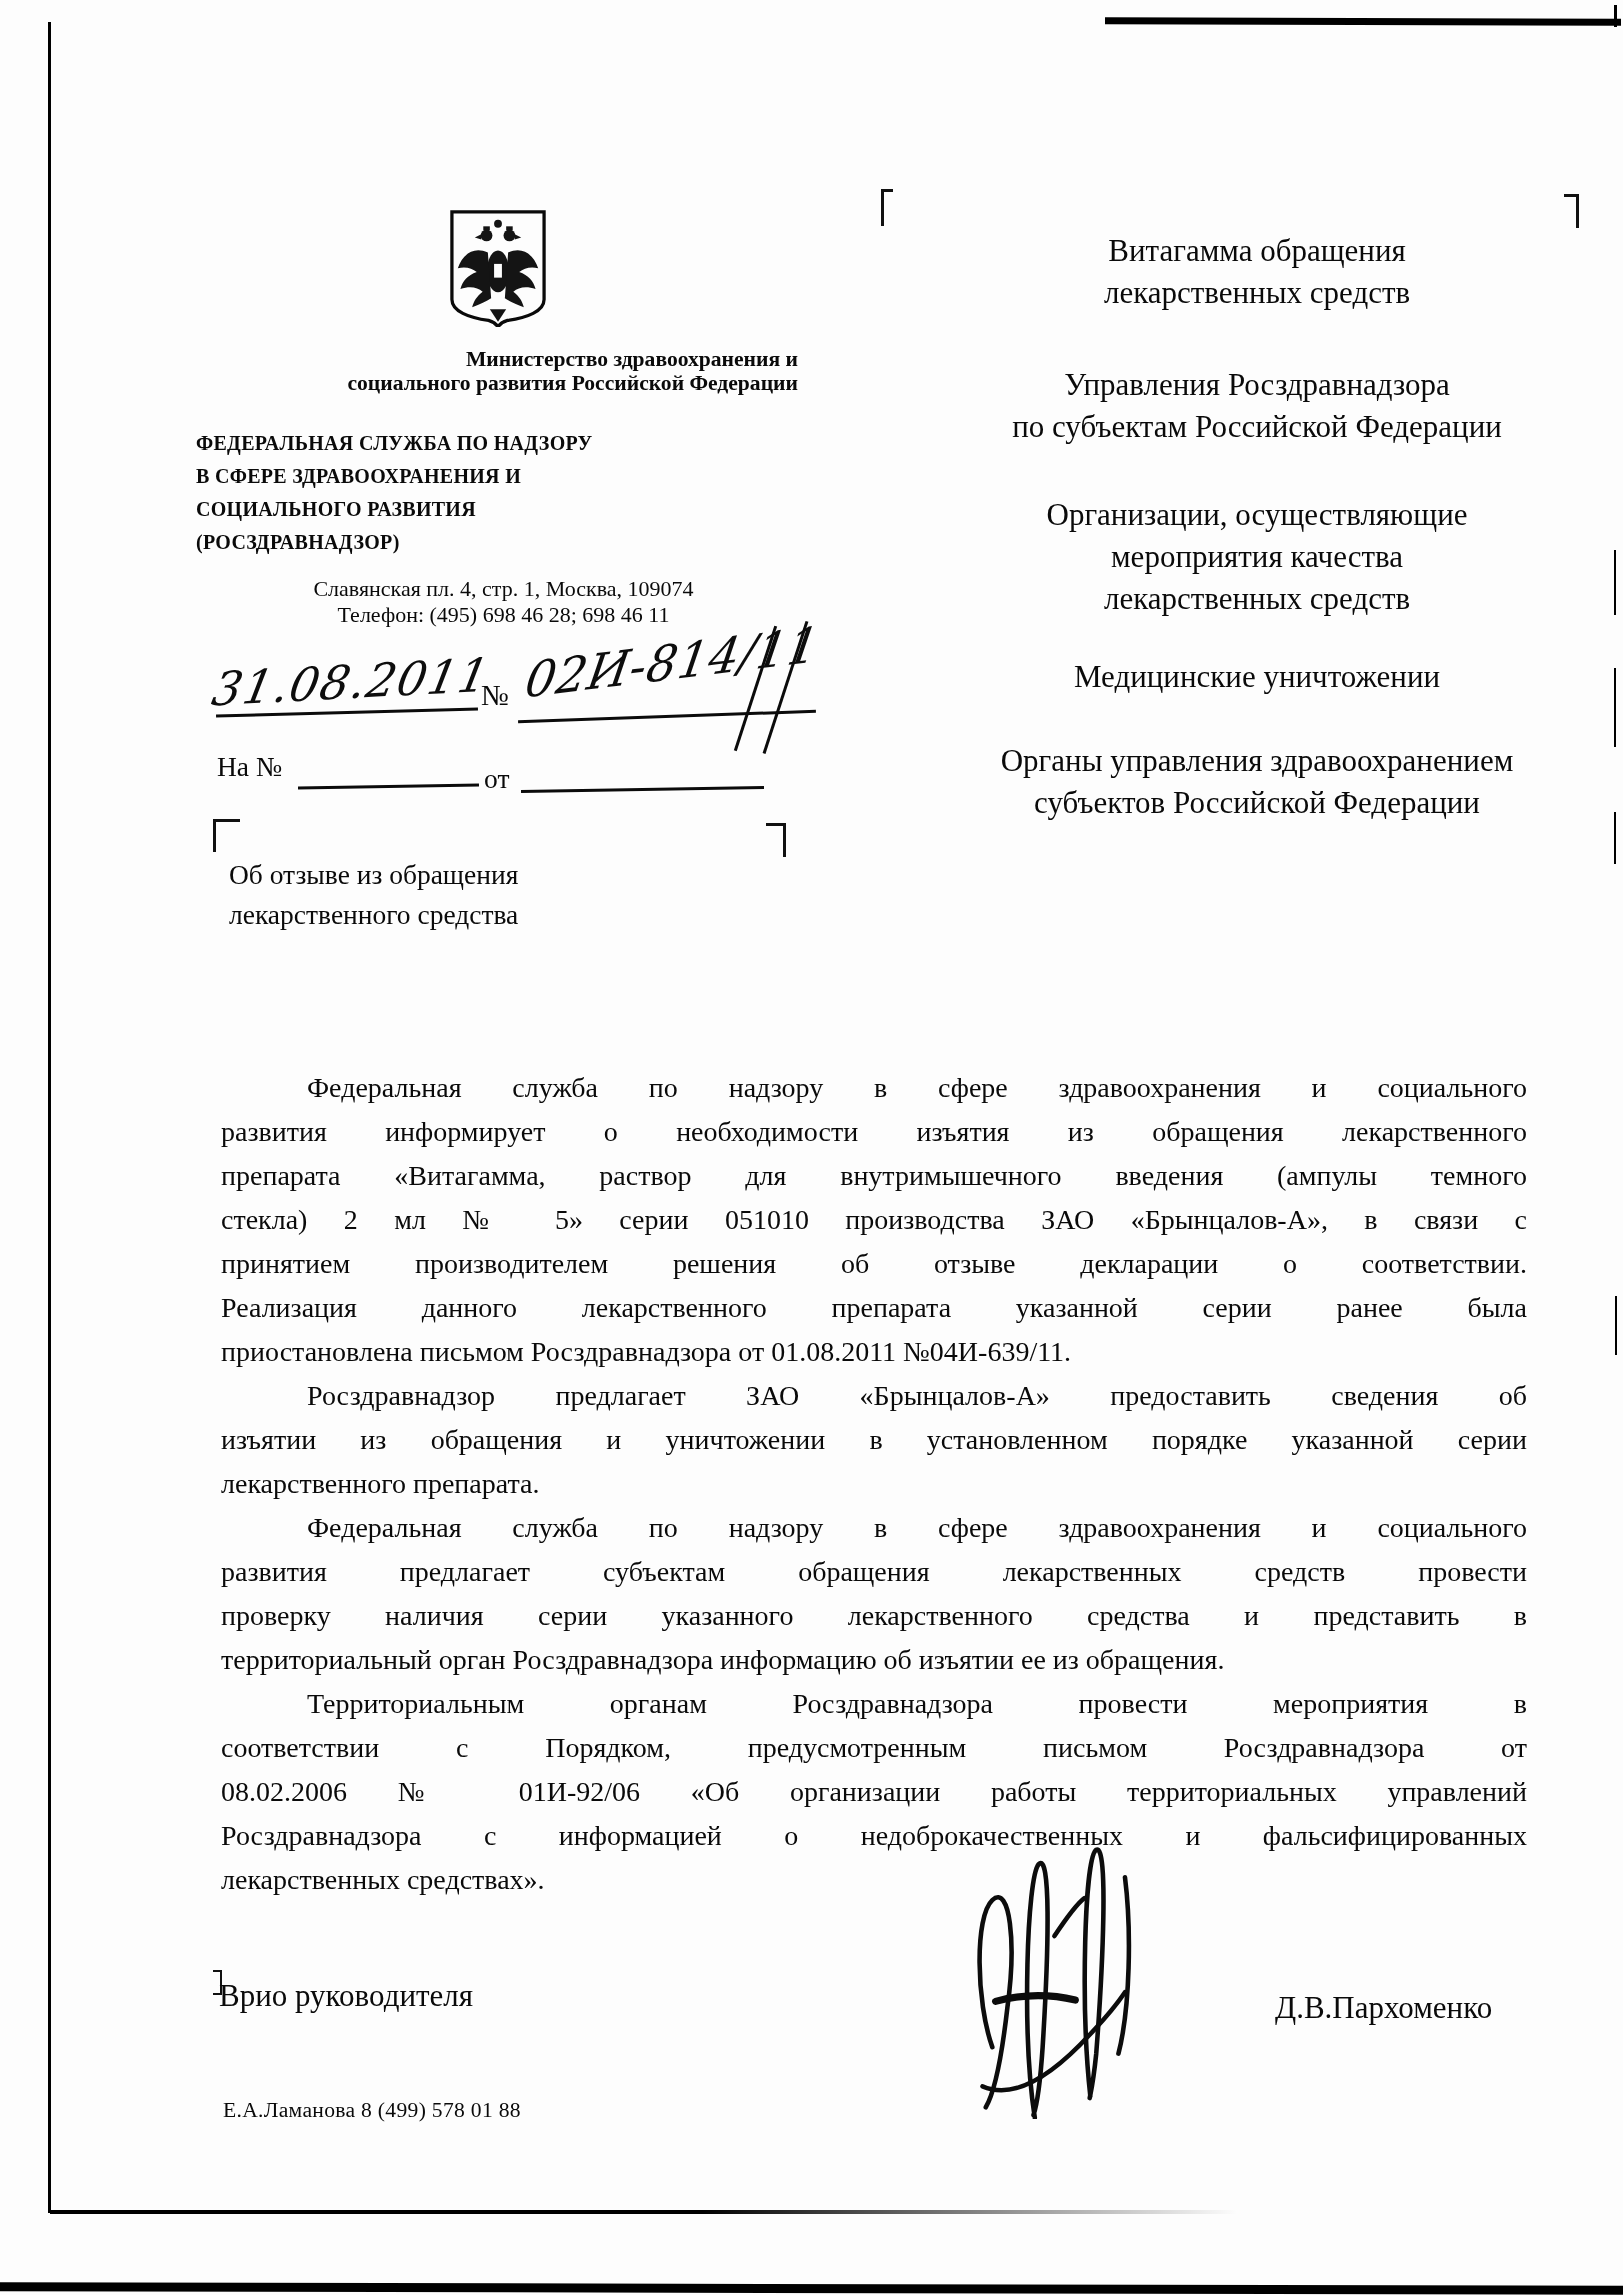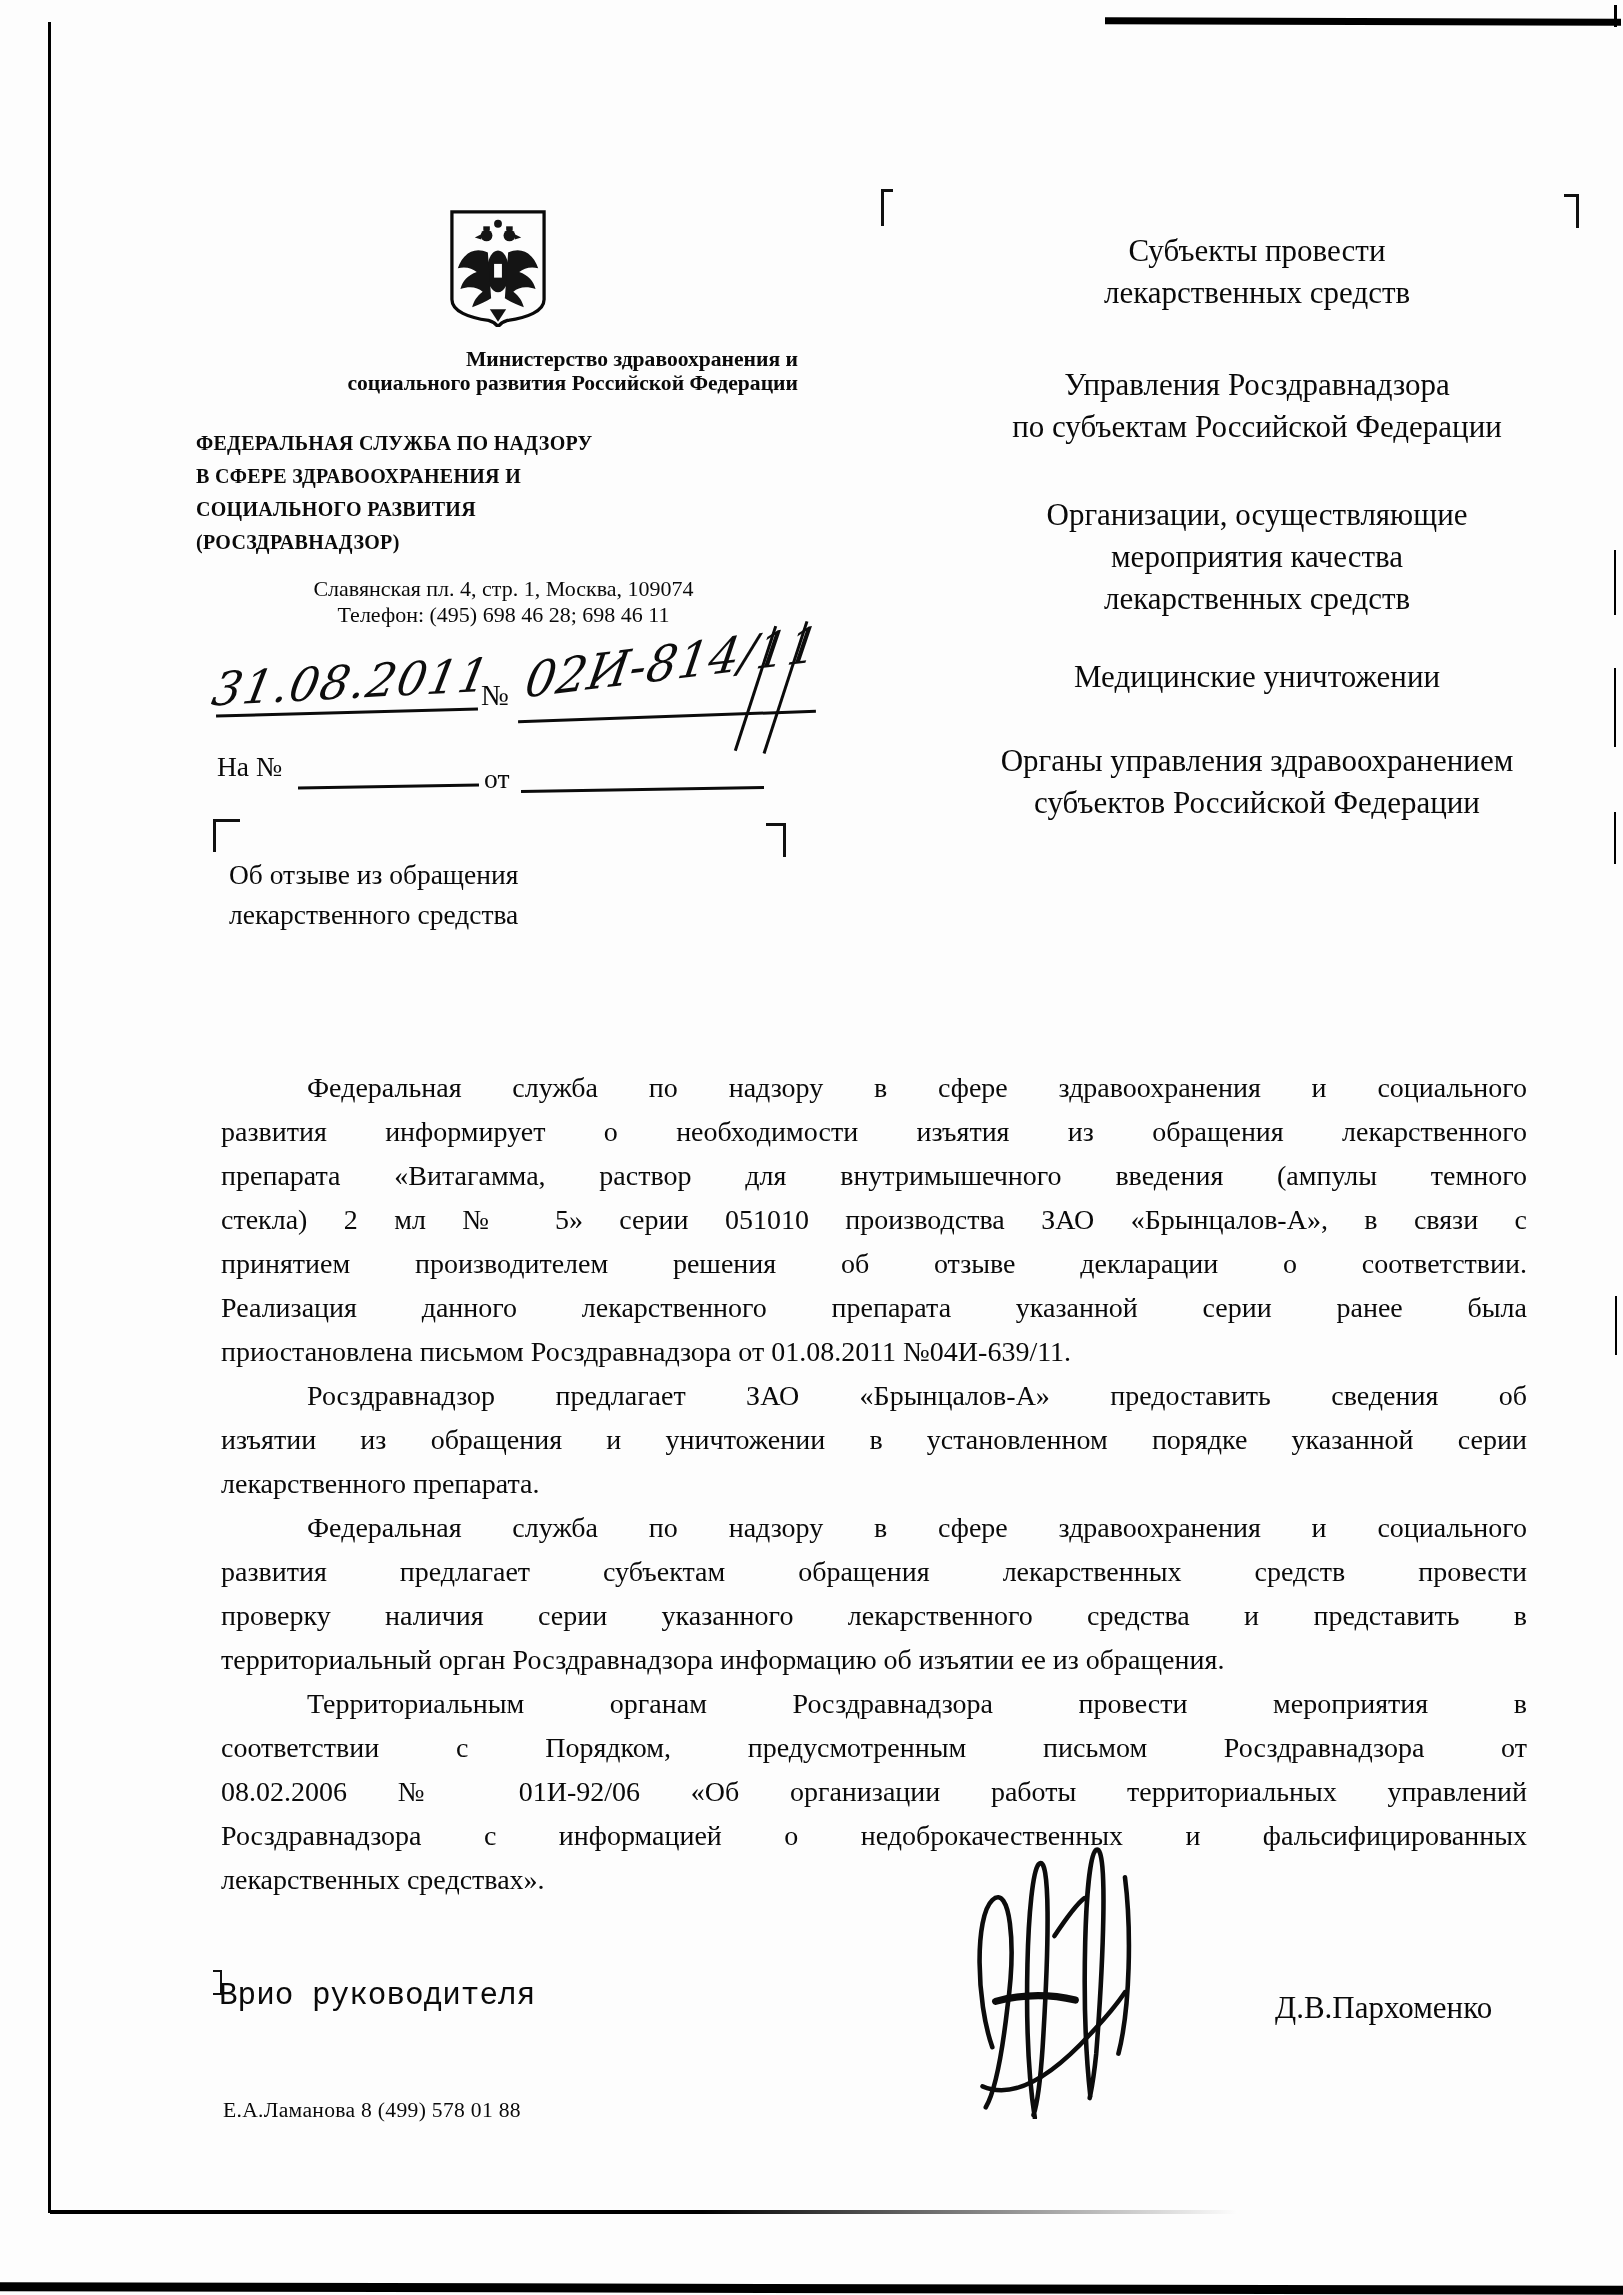--- a/index.html
+++ b/index.html
@@ -42,21 +42,21 @@
   
   .recip { position:absolute; left:910px; width:694px; text-align:center;
     font-size:31px; line-height:42px; }
 
   
   .body-block { left:221px; top:1066px; width:1306px; font-size:28px; }
   .bline { height:44px; line-height:44px; text-align:justify; text-align-last:justify; white-space:nowrap; }
   .bline.last { text-align-last:left; }
   .bline.first { text-indent:86px; }
 
-  .sig-label { left:219px; top:1978px; font-size:31px;font-family:Liberation Mono, monospace; }
+  .sig-label { left:219px; top:1978px; font-size:31px; }
   .sig-name  { left:1275px; top:1990px; font-size:31px; }
   .executor  { left:223px; top:2098px; font-size:21.6px; letter-spacing:0.3px; }
 
   svg { display:block; }
 </style>
 </head>
 <body>
 
 <div class="page">
 
@@ -122,21 +122,21 @@
 
   <div class="br-tl" style="left:213px; top:819px; width:23.6px; height:30px;"></div>
   <div class="br-tr" style="left:766px; top:823px; width:17px; height:31px;"></div>
 
   <div class="abs subject">
     <div>Об отзыве из обращения</div>
     <div>лекарственного средства</div>
   </div>
 
   <div class="recip" style="top:230px;">
-    <div>Субъекты провести</div>
+    <div>Витагамма обращения</div>
     <div>лекарственных средств</div>
   </div>
   <div class="recip" style="top:364px;">
     <div>Управления Росздравнадзора</div>
     <div>по субъектам Российской Федерации</div>
   </div>
   <div class="recip" style="top:494px;">
     <div>Организации, осуществляющие</div>
     <div>мероприятия качества</div>
     <div>лекарственных средств</div>

